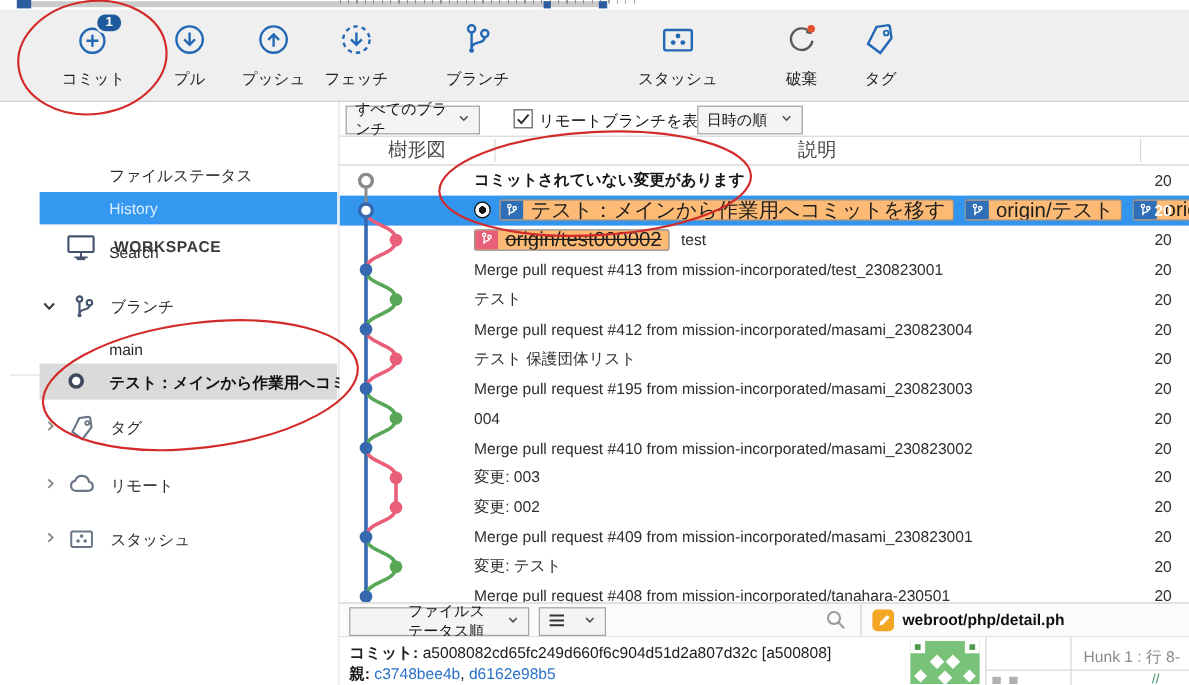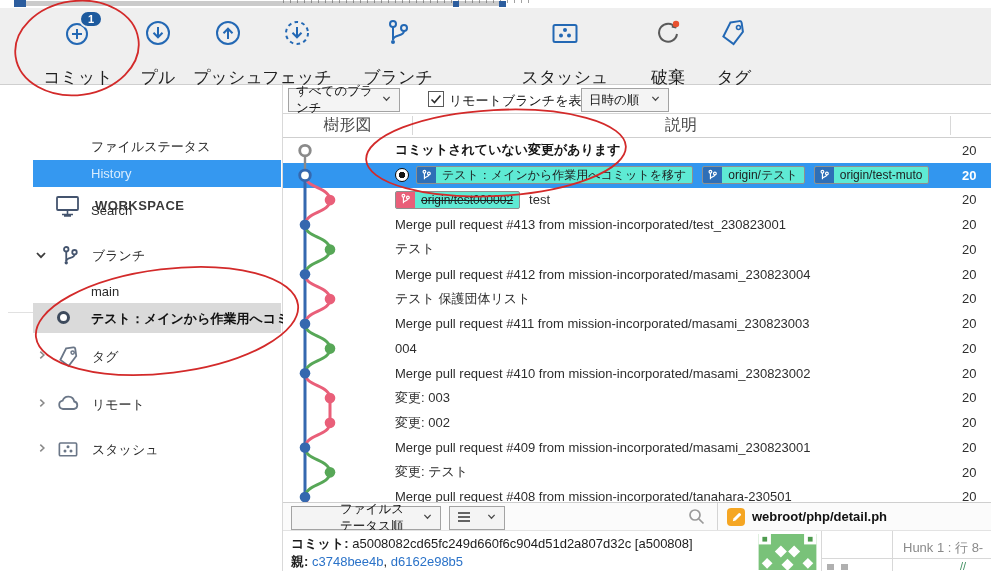--- a/index.html
+++ b/index.html
@@ -11,21 +11,21 @@
   .top-strip{position:absolute;left:0;top:0;width:991px;height:8px;background:#fff;}
   .ts-bar{position:absolute;left:18px;top:1px;width:487px;height:5px;background:#cbcbcb;}
   .ts-sq{position:absolute;background:#2c5d9e;}
   .ts-ticks{position:absolute;left:283px;top:0;width:250px;height:3px;opacity:.55;
     background:repeating-linear-gradient(90deg,#555 0 1px,transparent 1px 7px);}
 
   
   .toolbar{position:absolute;left:0;top:8px;width:991px;height:77px;background:#efefef;border-bottom:1px solid #cfcfcf;}
   .tb-item{position:absolute;top:9px;width:92px;text-align:center;cursor:default;}
   .tb-item .ticon{display:inline-block;width:32px;height:32px;position:relative;}
-  .tb-item .tlabel{display:block;margin-top:13px;font-size:17px;color:#1f1f1f;}
+  .tb-item .tlabel{display:block;margin-top:3px;font-size:13px;color:#1f1f1f;}
   .tb-badge{position:absolute;left:50%;top:-7px;margin-left:1px;background:#1d5a9e;color:#fff;
     font-size:11px;font-weight:bold;padding:1px 7px;border-radius:9px;border:2px solid #efefef;line-height:12px;}
 
   
   .sidebar{position:absolute;left:0;top:85px;width:283px;height:486px;background:#fff;border-right:1px solid #d9d9d9;font-size:13px;color:#2b2b2b;}
   .sb-row{position:absolute;left:0;right:1px;display:flex;align-items:center;}
   .sb-abs{position:absolute;}
   .sb-ws-label{font-weight:bold;letter-spacing:.5px;color:#3a3a3a;}
   .sb-sel-blue{background:#3598f0;color:#d8ecfd;}
   .sb-sel-grey{background:#dadada;color:#111;font-weight:bold;}
@@ -47,21 +47,21 @@
   .rowlist{position:absolute;left:0;top:53px;width:708px;height:364px;overflow:hidden;}
   .crow{position:relative;height:24.75px;display:flex;align-items:center;padding-left:112px;
     font-size:13px;color:#2e2e2e;white-space:nowrap;overflow:hidden;}
   .crow.bold{font-weight:bold;color:#151515;}
   .crow.selected{background:#3296ef;color:#fff;}
   .crow .date{position:absolute;left:679px;top:0;height:100%;display:flex;align-items:center;font-weight:normal;color:#2e2e2e;}
   .crow.selected .date{color:#fff;font-weight:bold;}
   .radio{flex:none;width:14px;height:14px;border-radius:50%;border:1.5px solid #101010;margin-right:7px;
     background:radial-gradient(circle,#141414 0 3px,#ffffff 3.2px);}
   .badge{flex:none;display:inline-flex;align-items:center;height:18px;border:1px solid #8f8f8f;border-radius:2px;
-    background:#5eead4;margin-right:9px;font-size:12px;color:#1d1d1d;overflow:hidden;}
+    background:#fdba74;margin-right:9px;font-size:17px;color:#1d1d1d;overflow:hidden;}
   .badge .bico{width:19px;align-self:stretch;display:flex;align-items:center;justify-content:center;}
   .badge .blab{padding:0 6px;}
   .badge .strike{text-decoration:line-through;}
   .graph{position:absolute;left:0;top:53px;pointer-events:none;}
 
   
   .bottombar{position:absolute;left:0;top:417px;width:708px;height:28px;background:#fbfbfb;border-top:1px solid #cfcfcf;}
   .bb-div{position:absolute;left:434px;top:0;bottom:0;border-left:1px solid #d4d4d4;}
   .pencil{position:absolute;left:444px;top:5px;width:18px;height:18px;border-radius:4px;background:#f5a623;
      display:flex;align-items:center;justify-content:center;}
@@ -300,21 +300,21 @@
         </div>
         <div class="crow">
           <span>Merge pull request #412 from mission-incorporated/masami_230823004</span>
           <span class="date">20</span>
         </div>
         <div class="crow">
           <span>テスト 保護団体リスト</span>
           <span class="date">20</span>
         </div>
         <div class="crow">
-          <span>Merge pull request #411 from mission-incorporated/masami_230823003</span>
+          <span>Merge pull request #195 from mission-incorporated/masami_230823003</span>
           <span class="date">20</span>
         </div>
         <div class="crow">
           <span>004</span>
           <span class="date">20</span>
         </div>
         <div class="crow">
           <span>Merge pull request #410 from mission-incorporated/masami_230823002</span>
           <span class="date">20</span>
         </div>

